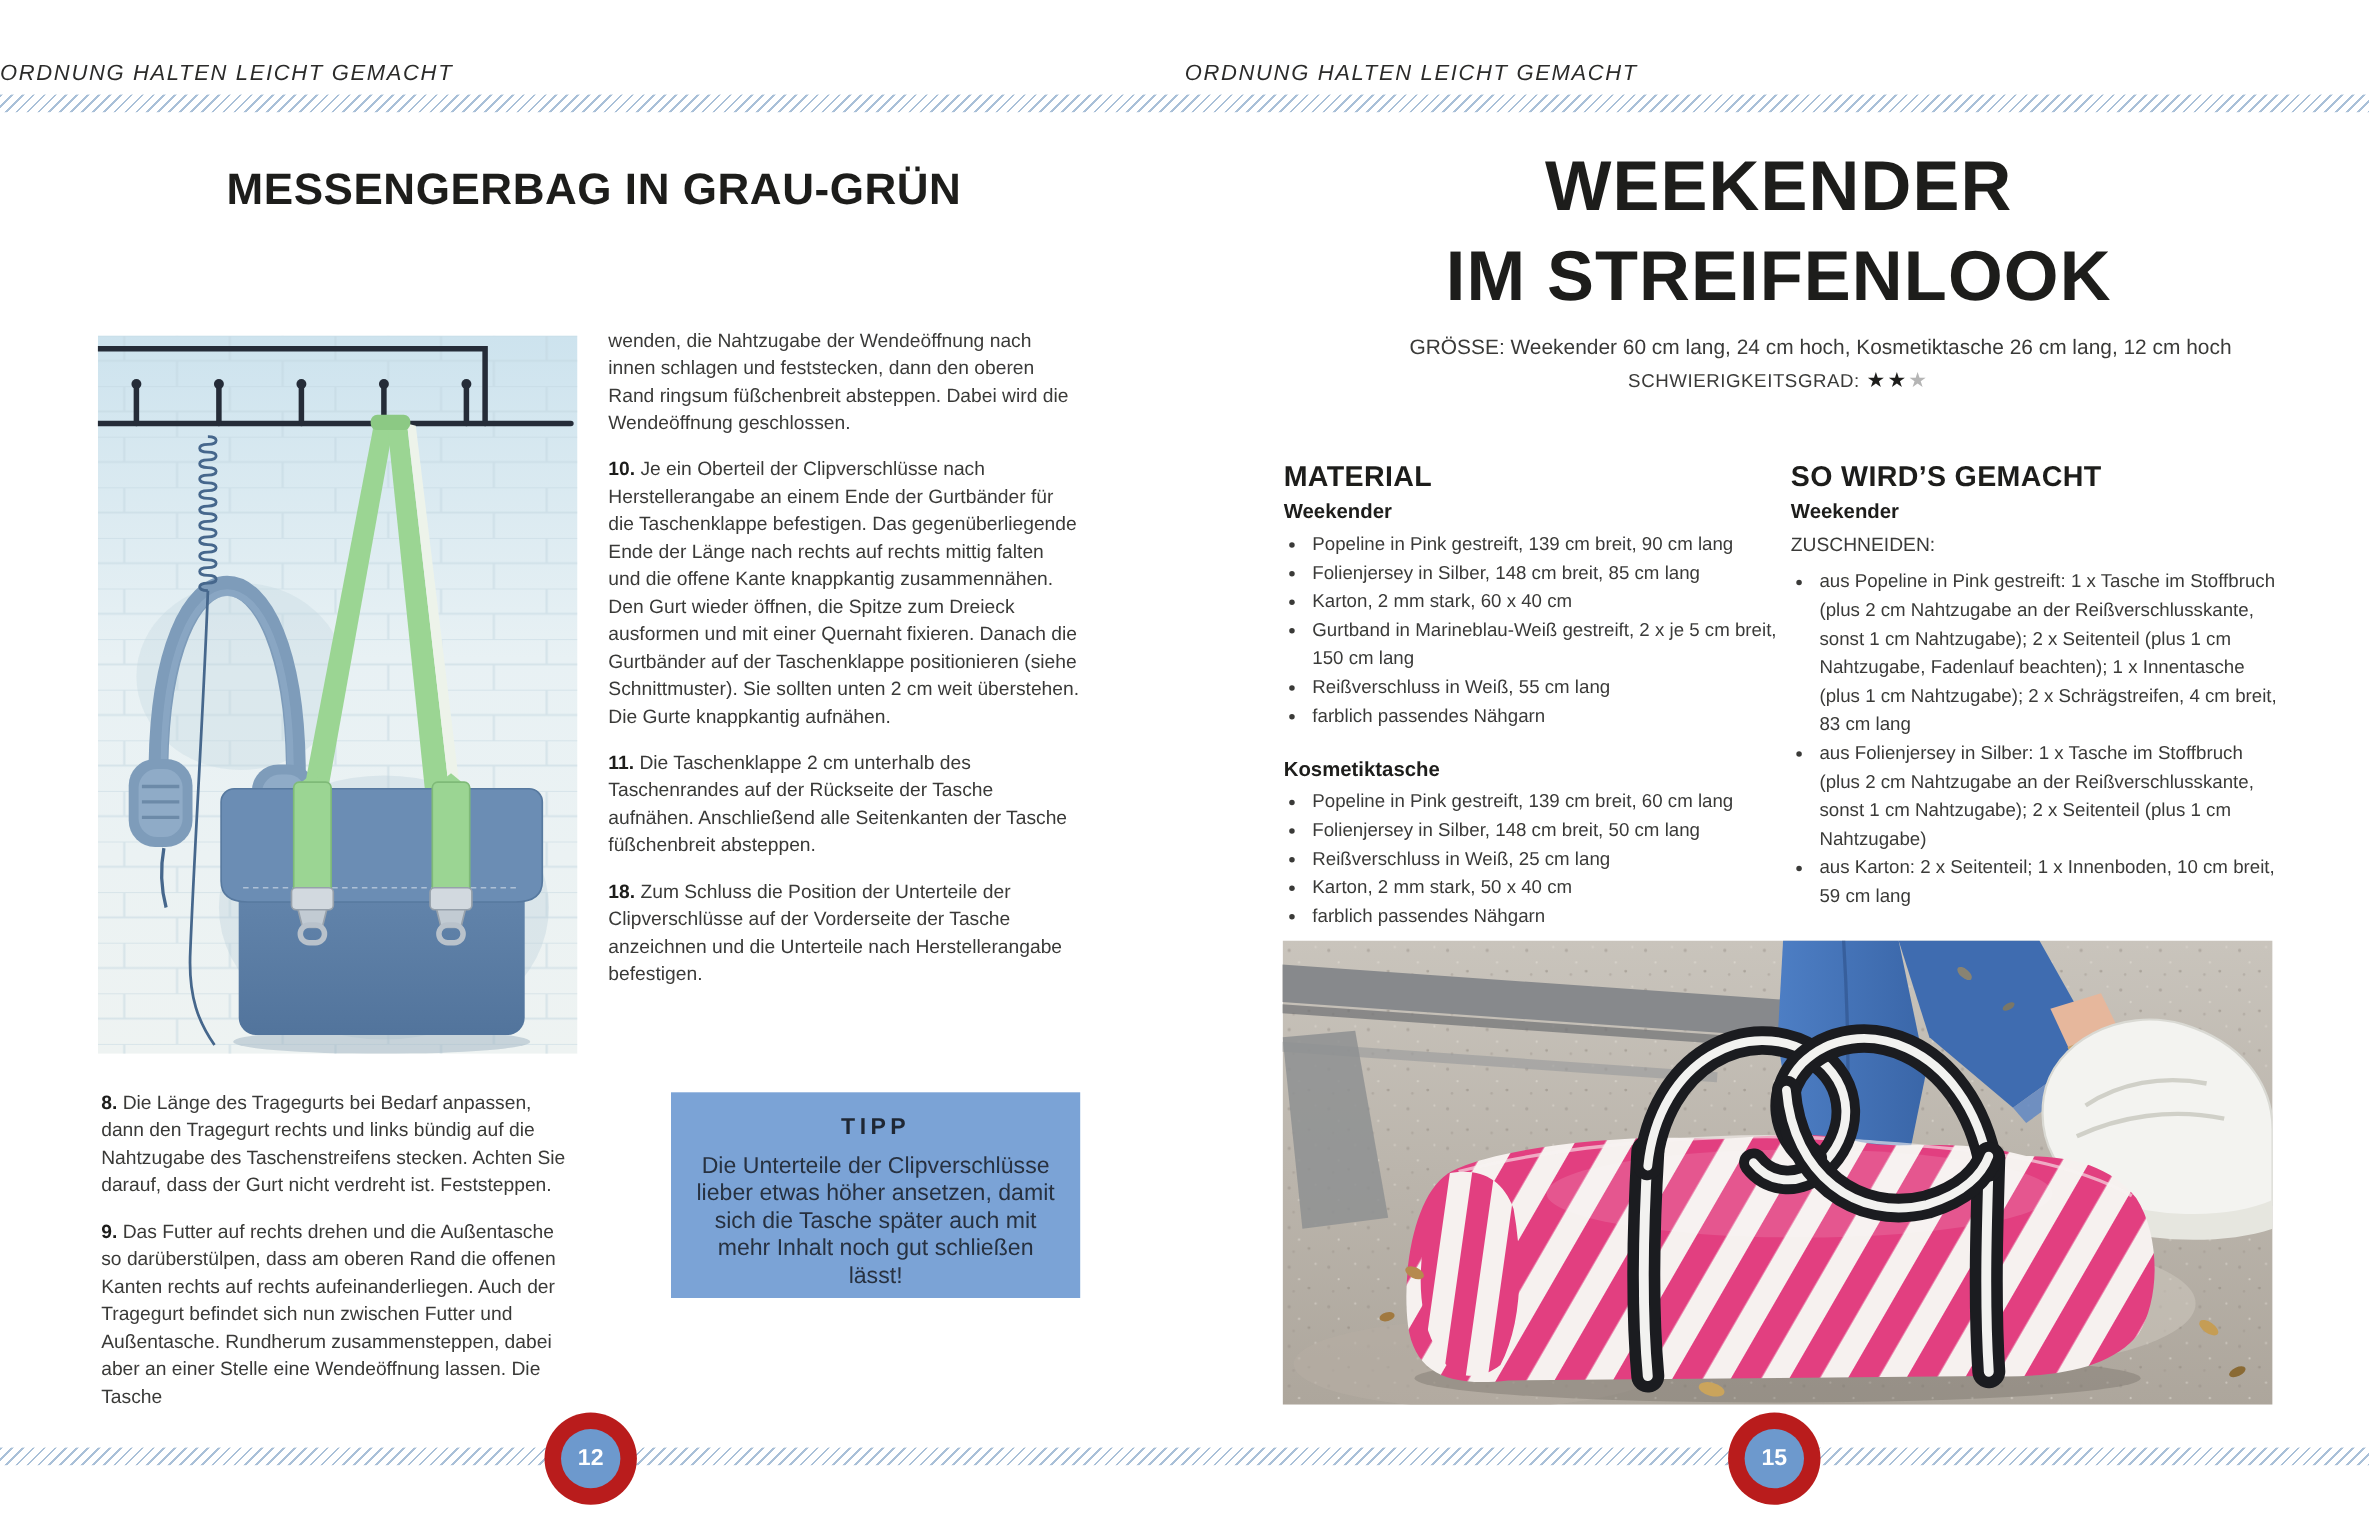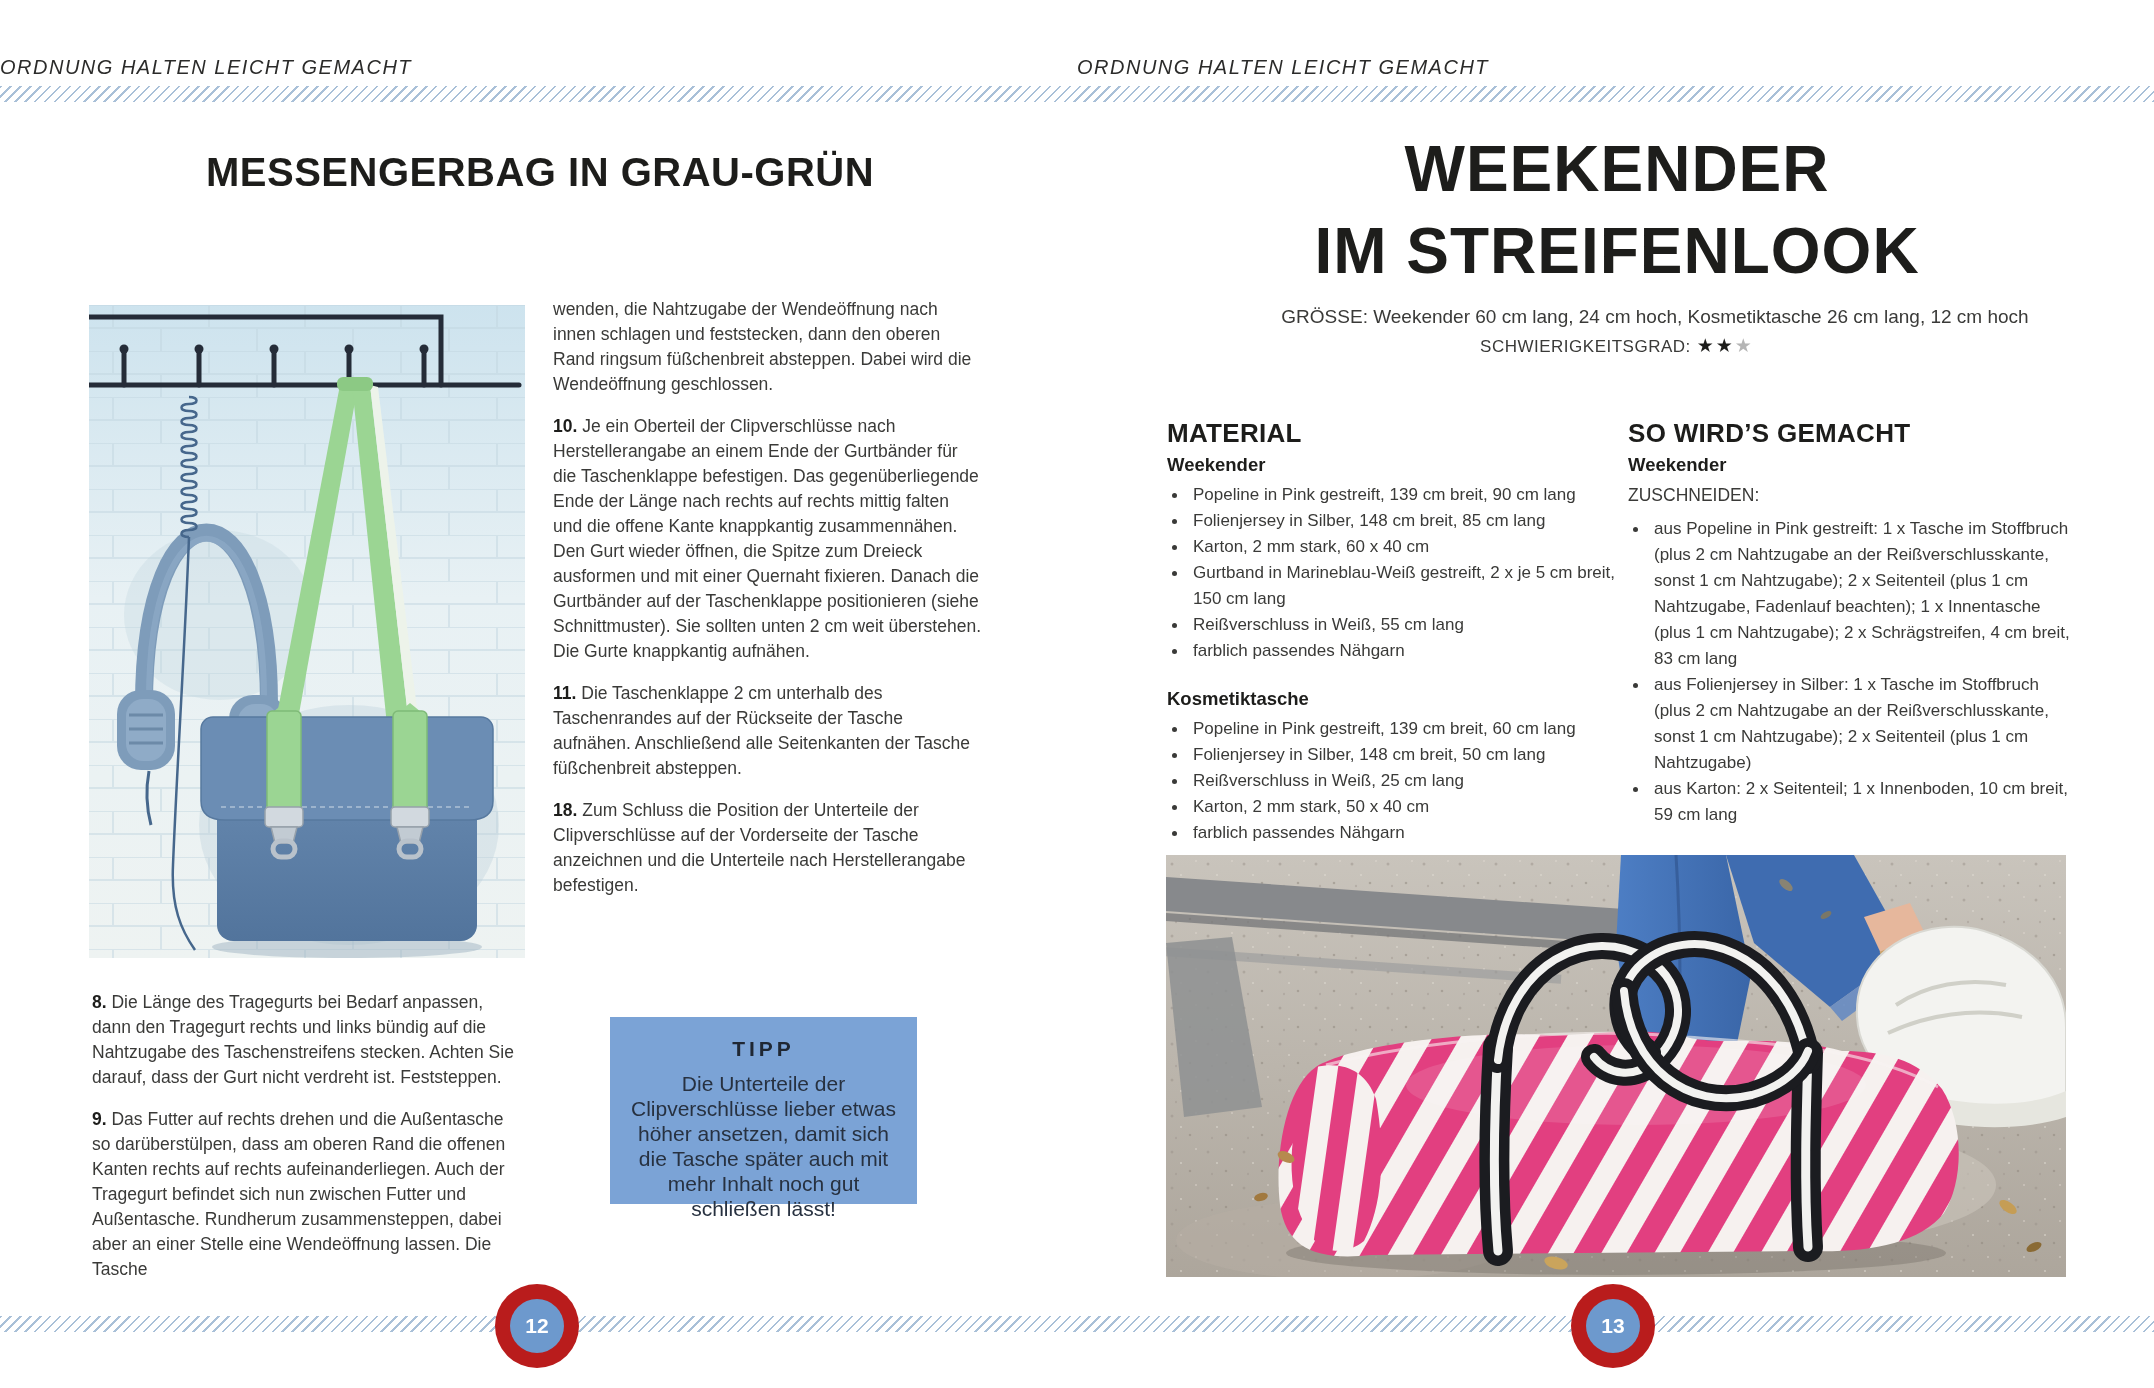--- a/index.html
+++ b/index.html
@@ -37,22 +37,22 @@
   .difficulty .stars-muted{color:#b5b5b5;font-size:19px;letter-spacing:2px;}
   .photo{position:absolute;display:block;}
   .photo-left{left:89px;top:305px;width:436px;height:653px;}
   .photo-right{left:1166px;top:855px;width:900px;height:422px;}
   .body-col{position:absolute;font-size:17.5px;line-height:25px;color:#3a3a38;}
   .col-instr{left:553px;top:297px;width:428px;}
   .col-bottom{left:92px;top:990px;width:432px;}
   .body-col p{margin:0 0 17px 0;}
   .body-col b{color:#1d1d1b;}
   .tip-box{
-    position:absolute;left:610px;top:993px;width:307px;height:187px;box-sizing:border-box;
-    background:#7ba3d6;text-align:center;padding:20px 18px 0 18px;margin-top:24px;
+    position:absolute;left:610px;top:993px;width:372px;height:187px;box-sizing:border-box;
+    background:#7ba3d6;text-align:center;padding:20px 18px 0 18px;
   }
   .tip-title{font-size:21px;font-weight:800;letter-spacing:4px;color:#1f2733;margin:0 0 10px 0;}
   .tip-text{font-size:21px;line-height:25px;color:#273140;margin:0;}
   .col-head{font-size:26px;font-weight:800;color:#1d1d1b;margin:0 0 6px 0;letter-spacing:.3px;}
   .col-sub{font-size:18.5px;font-weight:800;color:#1d1d1b;margin:12px 0 4px 0;}
   .col-lead{font-size:17.5px;color:#3a3a38;margin:4px 0 8px 0;}
   .mat-col{position:absolute;left:1167px;top:420px;width:462px;font-size:17px;line-height:26px;}
   .howto-col{position:absolute;left:1628px;top:420px;width:448px;font-size:17px;line-height:26px;}
   ul.dots{list-style:none;margin:2px 0 0 0;padding:0;}
   ul.dots li{position:relative;padding-left:26px;margin:0;}
@@ -321,16 +321,16 @@
       <ellipse cx="620" cy="30" rx="8" ry="4" fill="#9b8a64" transform="rotate(40 620 30)" opacity="0.8"></ellipse>
       <ellipse cx="660" cy="60" rx="6" ry="3" fill="#8a7a55" transform="rotate(-30 660 60)" opacity="0.8"></ellipse>
     </g>
   </svg>
 
   <div class="hatch hatch-bottom"></div>
   <div class="badge-wrap badge-left">
     <div class="badge">12</div>
   </div>
   <div class="badge-wrap badge-right">
-    <div class="badge">13</div>
+    <div class="badge">15</div>
   </div>
 
 </div>
 
 </body></html>

